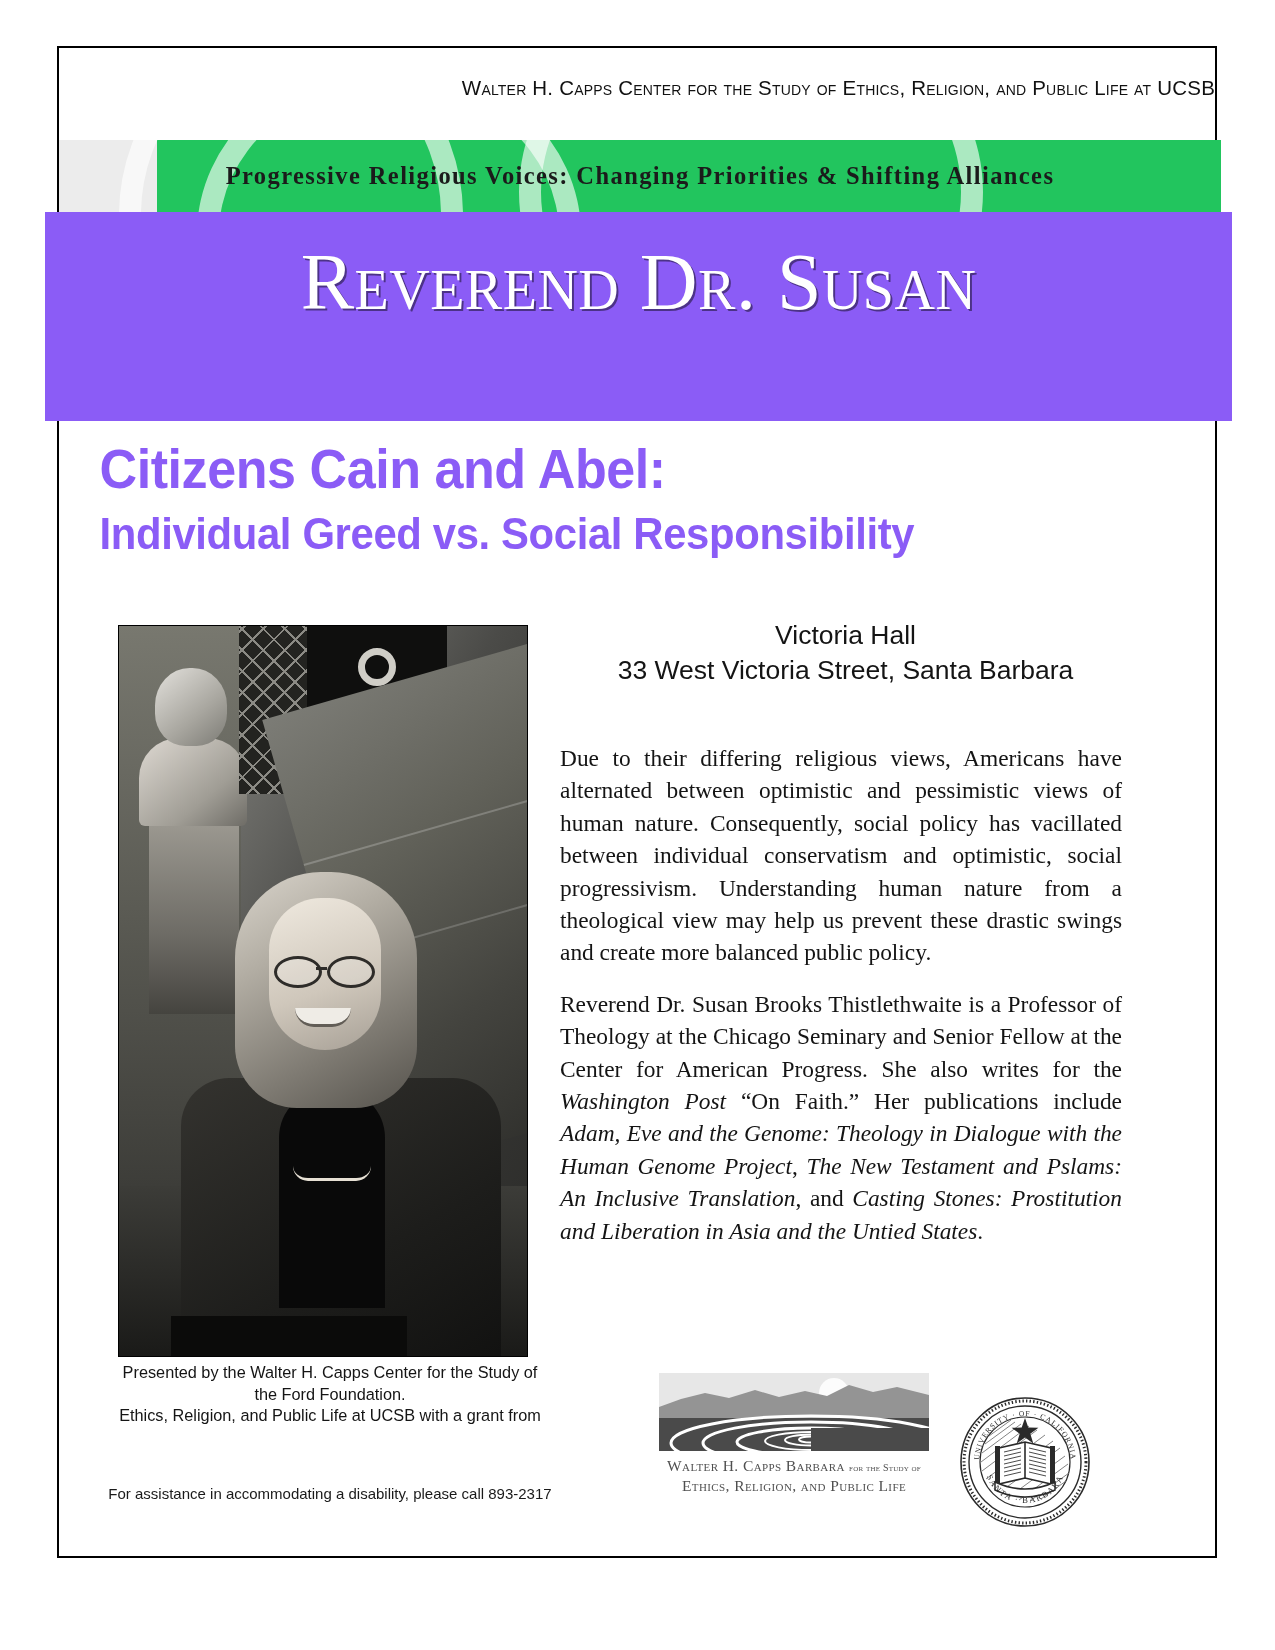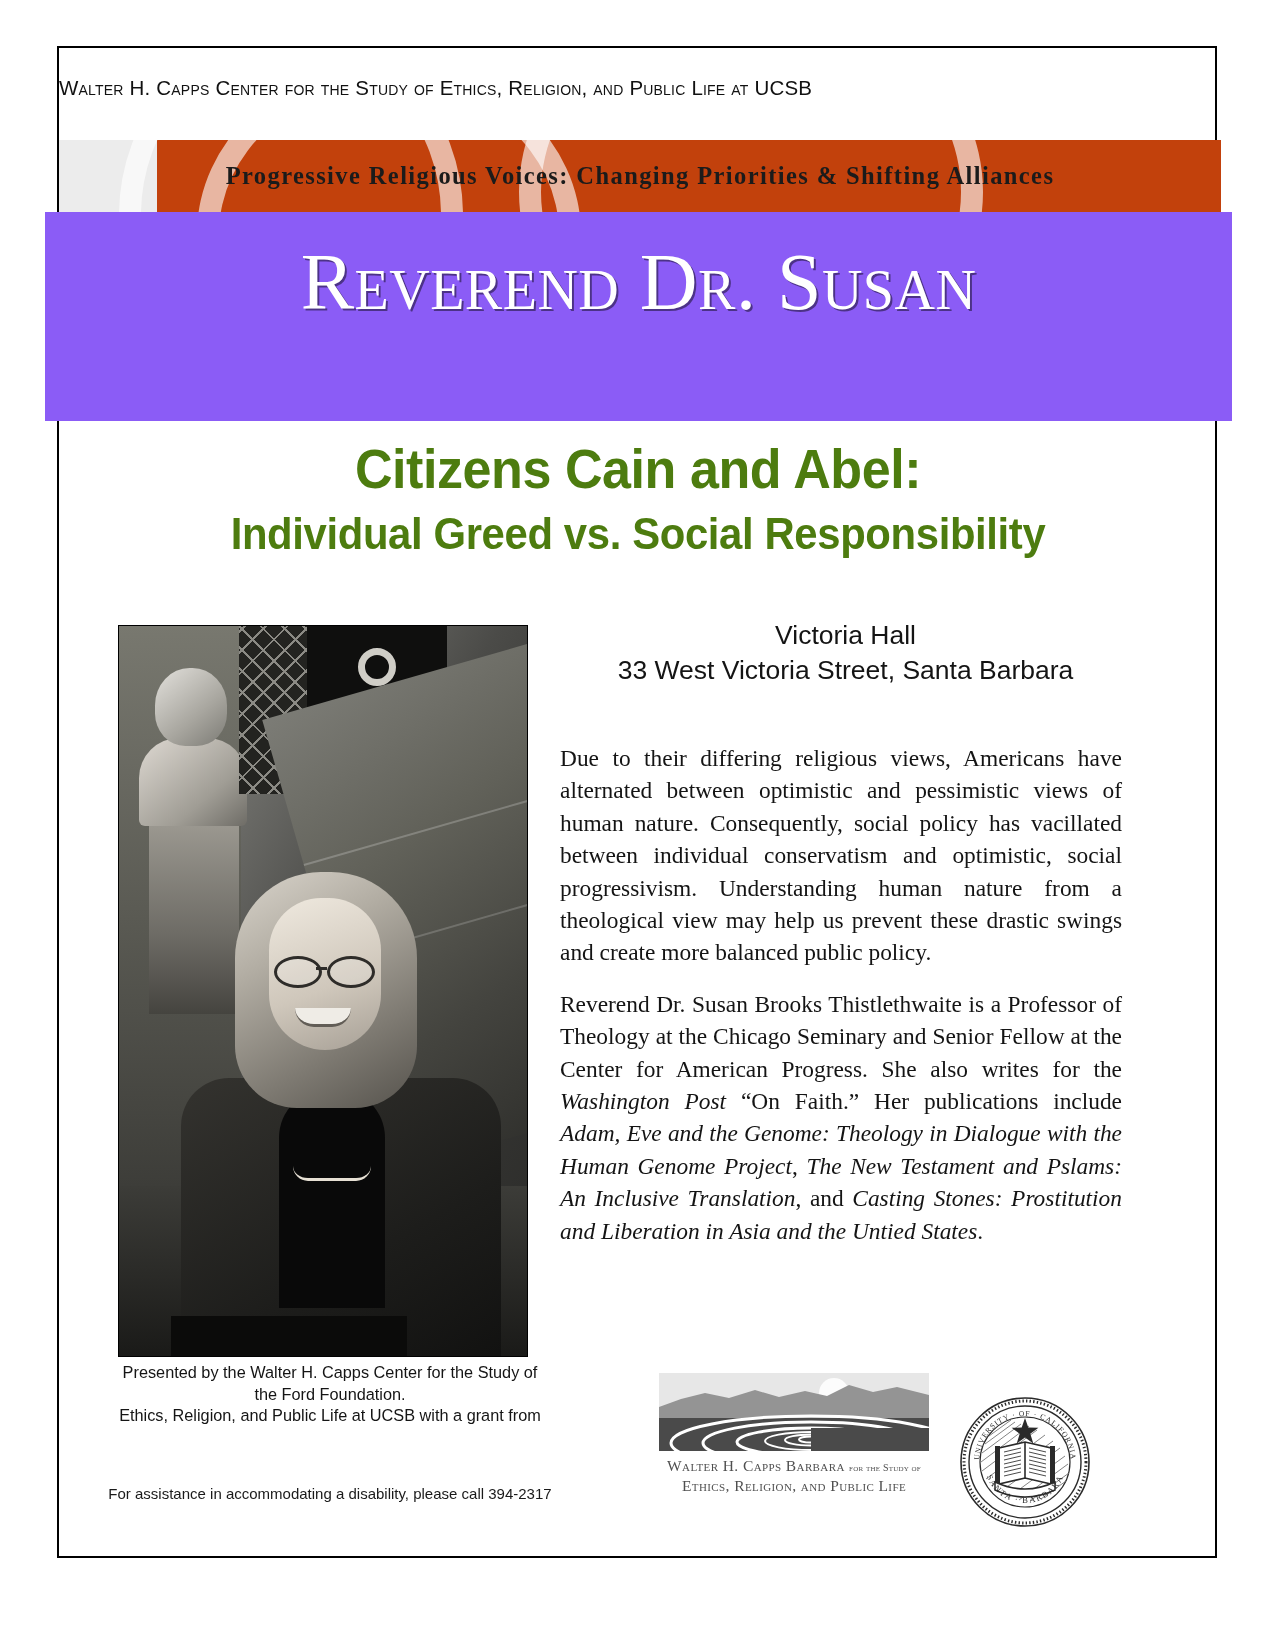--- a/index.html
+++ b/index.html
@@ -4,45 +4,45 @@
 <style>
   html,body{margin:0;padding:0;background:#ffffff;}
   body{width:1275px;height:1650px;font-family:"Liberation Sans",sans-serif;-webkit-font-smoothing:antialiased;}
 
   .page{position:relative;width:1275px;height:1650px;background:#ffffff;overflow:hidden;}
 
   
   .frame{position:absolute;left:57px;top:46px;width:1160px;height:1512px;border:2px solid #000;box-sizing:border-box;}
 
   
-  .org-line{position:absolute;left:59px;top:76px;width:1156px;text-align:left;
+  .org-line{position:absolute;left:59px;top:76px;width:1156px;text-align:right;
     font-family:"Liberation Sans",sans-serif;font-size:20.5px;letter-spacing:.2px;color:#111;
     font-variant:small-caps;font-weight:400;white-space:nowrap;}
 
   
-  .series-band{position:absolute;left:59px;top:140px;width:1162px;height:72px;background:#c2410c;overflow:hidden;}
+  .series-band{position:absolute;left:59px;top:140px;width:1162px;height:72px;background:#22c55e;overflow:hidden;}
   .series-band .swoosh{position:absolute;border-radius:50%;border:22px solid rgba(255,255,255,.62);}
   .s1{left:60px;top:-112px;width:300px;height:330px;}
   .s2{left:138px;top:-78px;width:340px;height:300px;border-width:15px;}
   .s3{left:460px;top:-150px;width:420px;height:360px;border-width:12px;border-color:rgba(255,255,255,.45);}
   .series-band .lighter{position:absolute;left:0;top:0;width:98px;height:72px;background:#ececec;}
   .series-text{position:absolute;left:0;top:0;width:1162px;height:72px;display:flex;align-items:center;justify-content:center;
     font-family:"Liberation Serif",serif;font-weight:700;font-size:24.5px;letter-spacing:1.4px;color:#1b1b1b;}
 
   
   .name-band{position:absolute;left:45px;top:212px;width:1187px;height:209px;background:#8b5cf6;overflow:hidden;}
   .name-band .nm{position:absolute;left:0;width:1187px;text-align:center;color:#ffffff;
     font-family:"Liberation Serif",serif;font-weight:400;font-variant:small-caps;
     font-size:80px;letter-spacing:.5px;line-height:1;white-space:nowrap;
     text-shadow:2px 2px 0 rgba(0,0,0,.45);}
   .nm1{top:30px;}
   .nm2{top:118px;font-size:82px;}
 
   
-  .talk{position:absolute;left:59px;top:440px;width:1158px;text-align:center;color:#4d7c0f;}
+  .talk{position:absolute;left:59px;top:440px;width:1158px;text-align:left;color:#8b5cf6;}
   .talk .t1{font-family:"Liberation Sans Narrow","Liberation Sans",sans-serif;font-weight:700;font-size:56px;
     letter-spacing:-.5px;line-height:1.04;transform:scaleX(.93);transform-origin:center;}
   .talk .t2{font-family:"Liberation Sans Narrow","Liberation Sans",sans-serif;font-weight:700;font-size:45px;
     letter-spacing:-.4px;line-height:1.1;margin-top:11px;transform:scaleX(.93);transform-origin:center;}
 
   
   .photo{position:absolute;left:118px;top:625px;width:408px;height:730px;background:#111;border:1.5px solid #000;overflow:hidden;}
   .ph-wall{position:absolute;left:0;top:0;width:100%;height:100%;
     background:linear-gradient(120deg,#5d5d5a 0%,#6e6e6a 26%,#4b4b48 46%,#3a3a37 62%,#2a2a28 100%);}
   .ph-column{position:absolute;left:0;top:0;width:122px;height:100%;
@@ -174,21 +174,21 @@
   <div class="body-copy">
     <p>Due to their differing religious views, Americans have alternated between optimistic and pessimistic views of human nature. Consequently, social policy has vacillated between individual conservatism and optimistic, social progressivism. Understanding human nature from a theological view may help us prevent these drastic swings and create more balanced public policy.</p>
     <p><span>Reverend Dr. Susan Brooks Thistlethwaite is a Professor of Theology at the Chicago Seminary and Senior Fellow at the Center for American Progress. She  also writes for the </span><i>Washington Post</i><span> “On Faith.” Her publications include </span><i>Adam, Eve and the Genome: Theology in Dialogue with the Human Genome Project</i><span>, </span><i>The New Testament and Pslams: An Inclusive Translation</i><span>, and </span><i>Casting Stones: Prostitution and Liberation in Asia and the Untied States</i><span>.</span></p>
   </div>
 
   <div class="sponsor">
     <div>Presented by the Walter H. Capps Center for the Study of</div>
     <div>the Ford Foundation.</div>
     <div>Ethics, Religion, and Public Life at UCSB with a grant from</div>
   </div>
-  <div class="ada">For assistance in accommodating a disability, please call 394-2317</div>
+  <div class="ada">For assistance in accommodating a disability, please call 893-2317</div>
 
   <div class="capps-logo">
     <div class="cl-art">
       <svg width="270" height="78" viewBox="0 0 270 78">
         <rect x="0" y="0" width="270" height="78" fill="#e7e7e7"></rect>
         <circle cx="175" cy="20" r="15" fill="#fcfcfc"></circle>
         <path d="M0 34 L22 26 L46 20 L70 25 L96 17 L120 24 L146 18 L168 23 L190 12 L214 19 L238 14 L270 22 L270 48 L0 48 Z" fill="#949494"></path>
         <rect x="0" y="45" width="270" height="33" fill="#4a4a4a"></rect>
         <g fill="none" stroke="#ffffff" stroke-width="3">
           <ellipse cx="152" cy="70" rx="140" ry="27"></ellipse>

